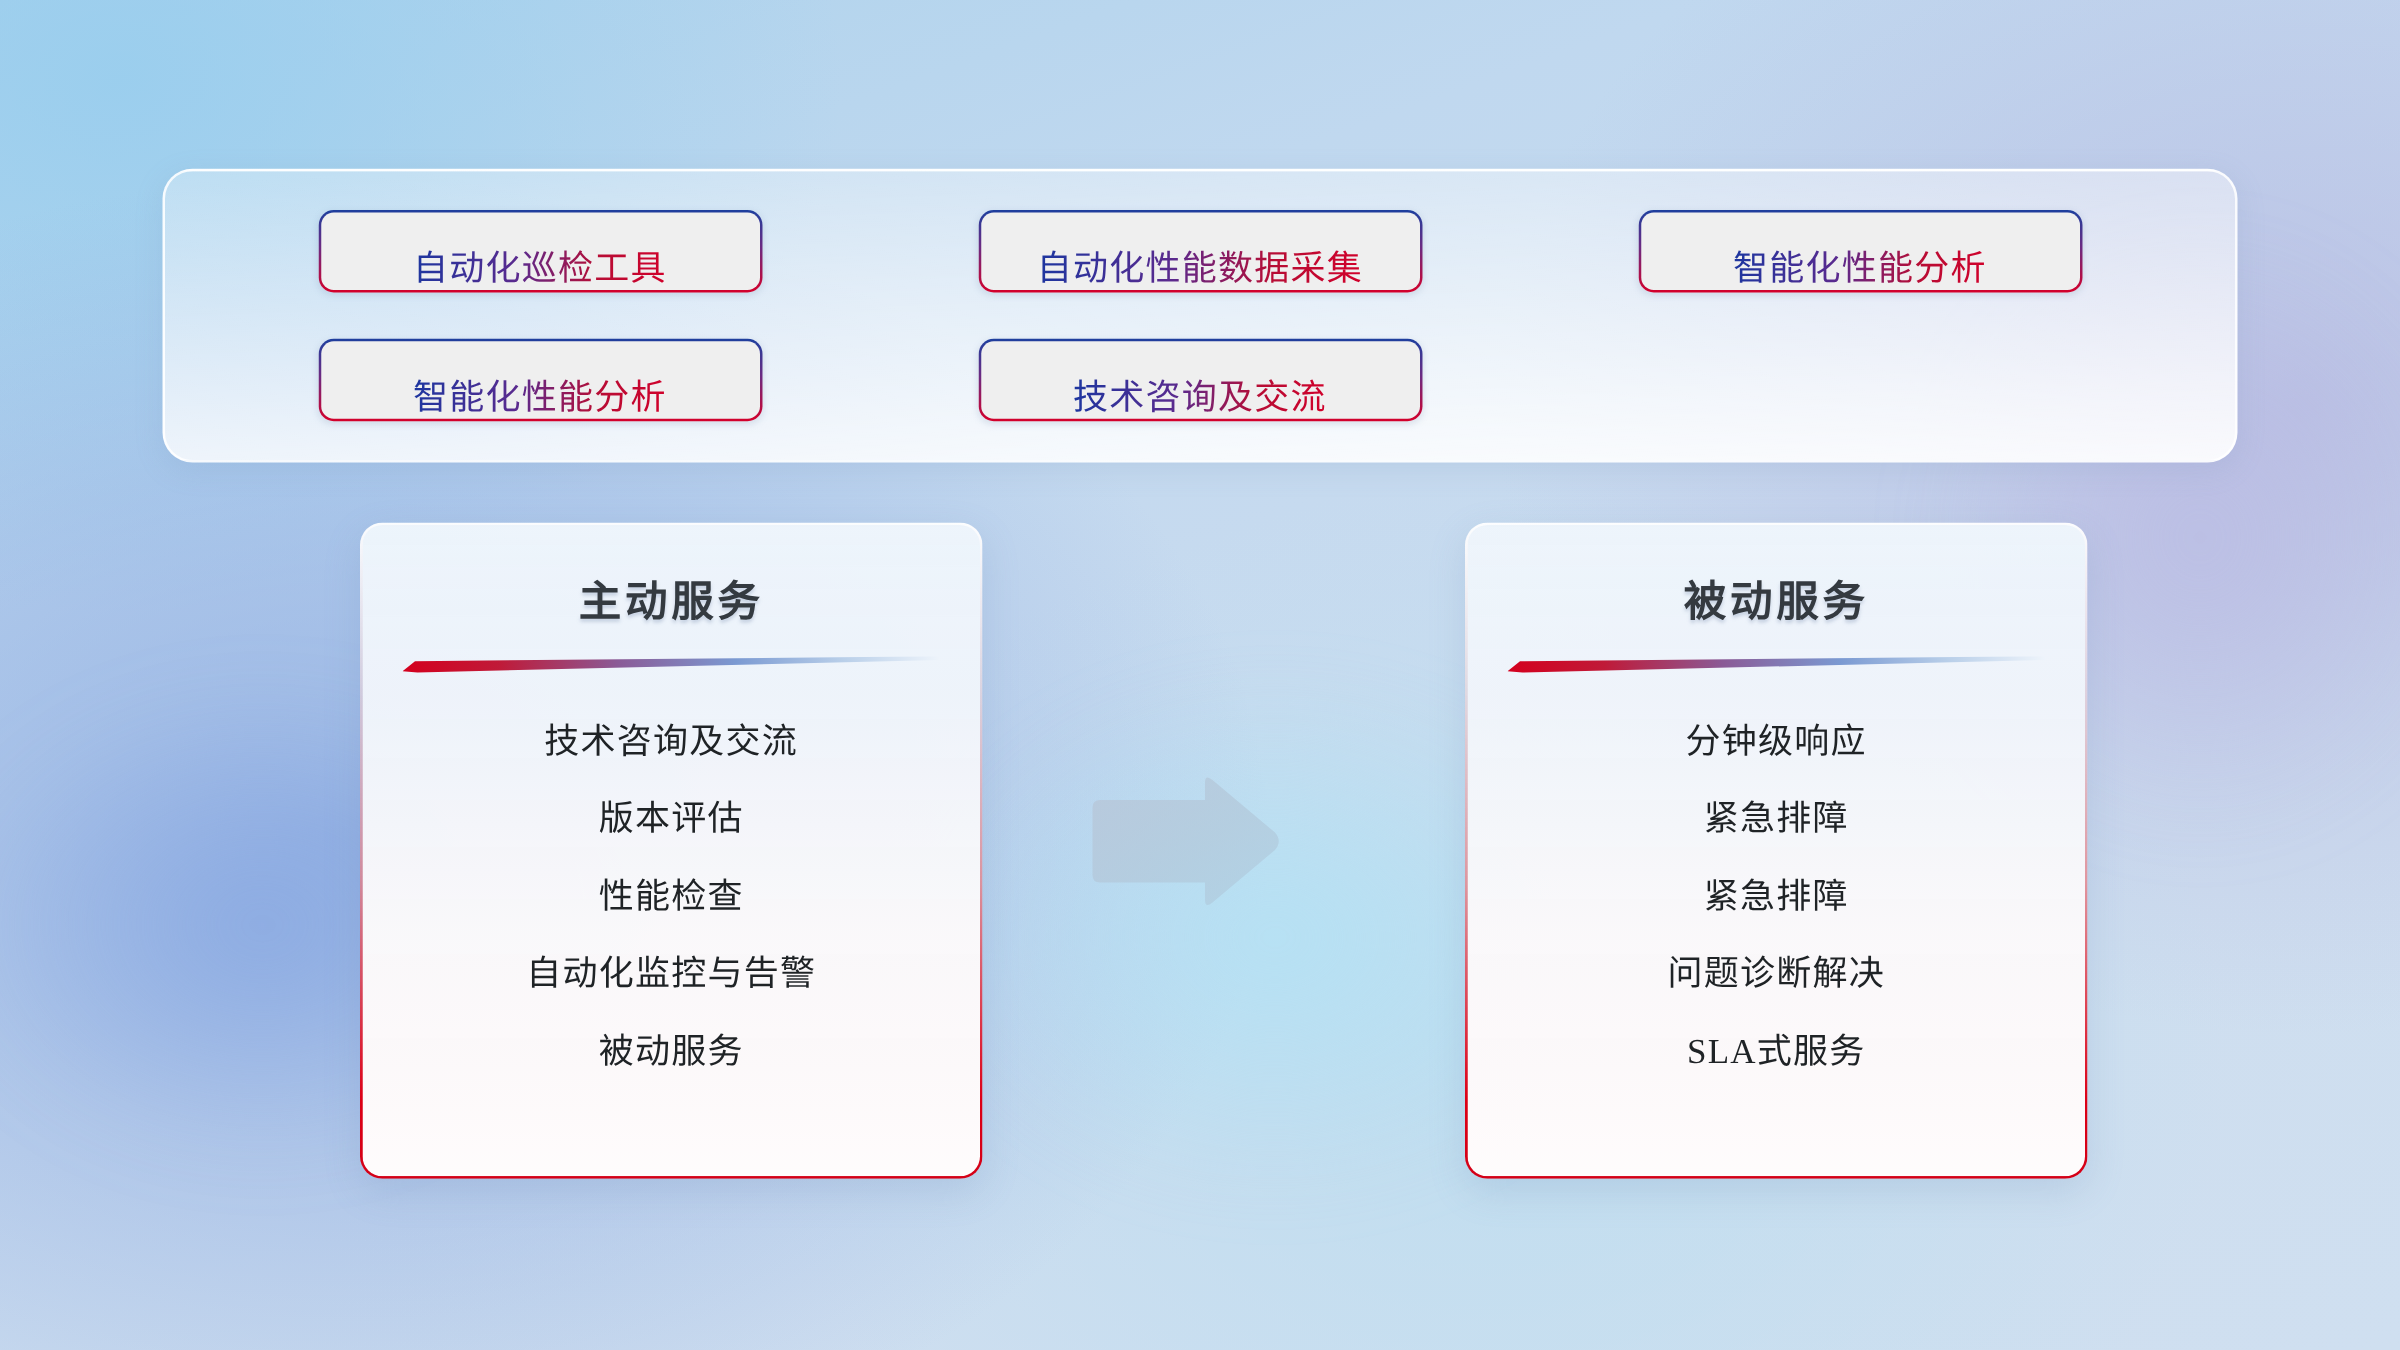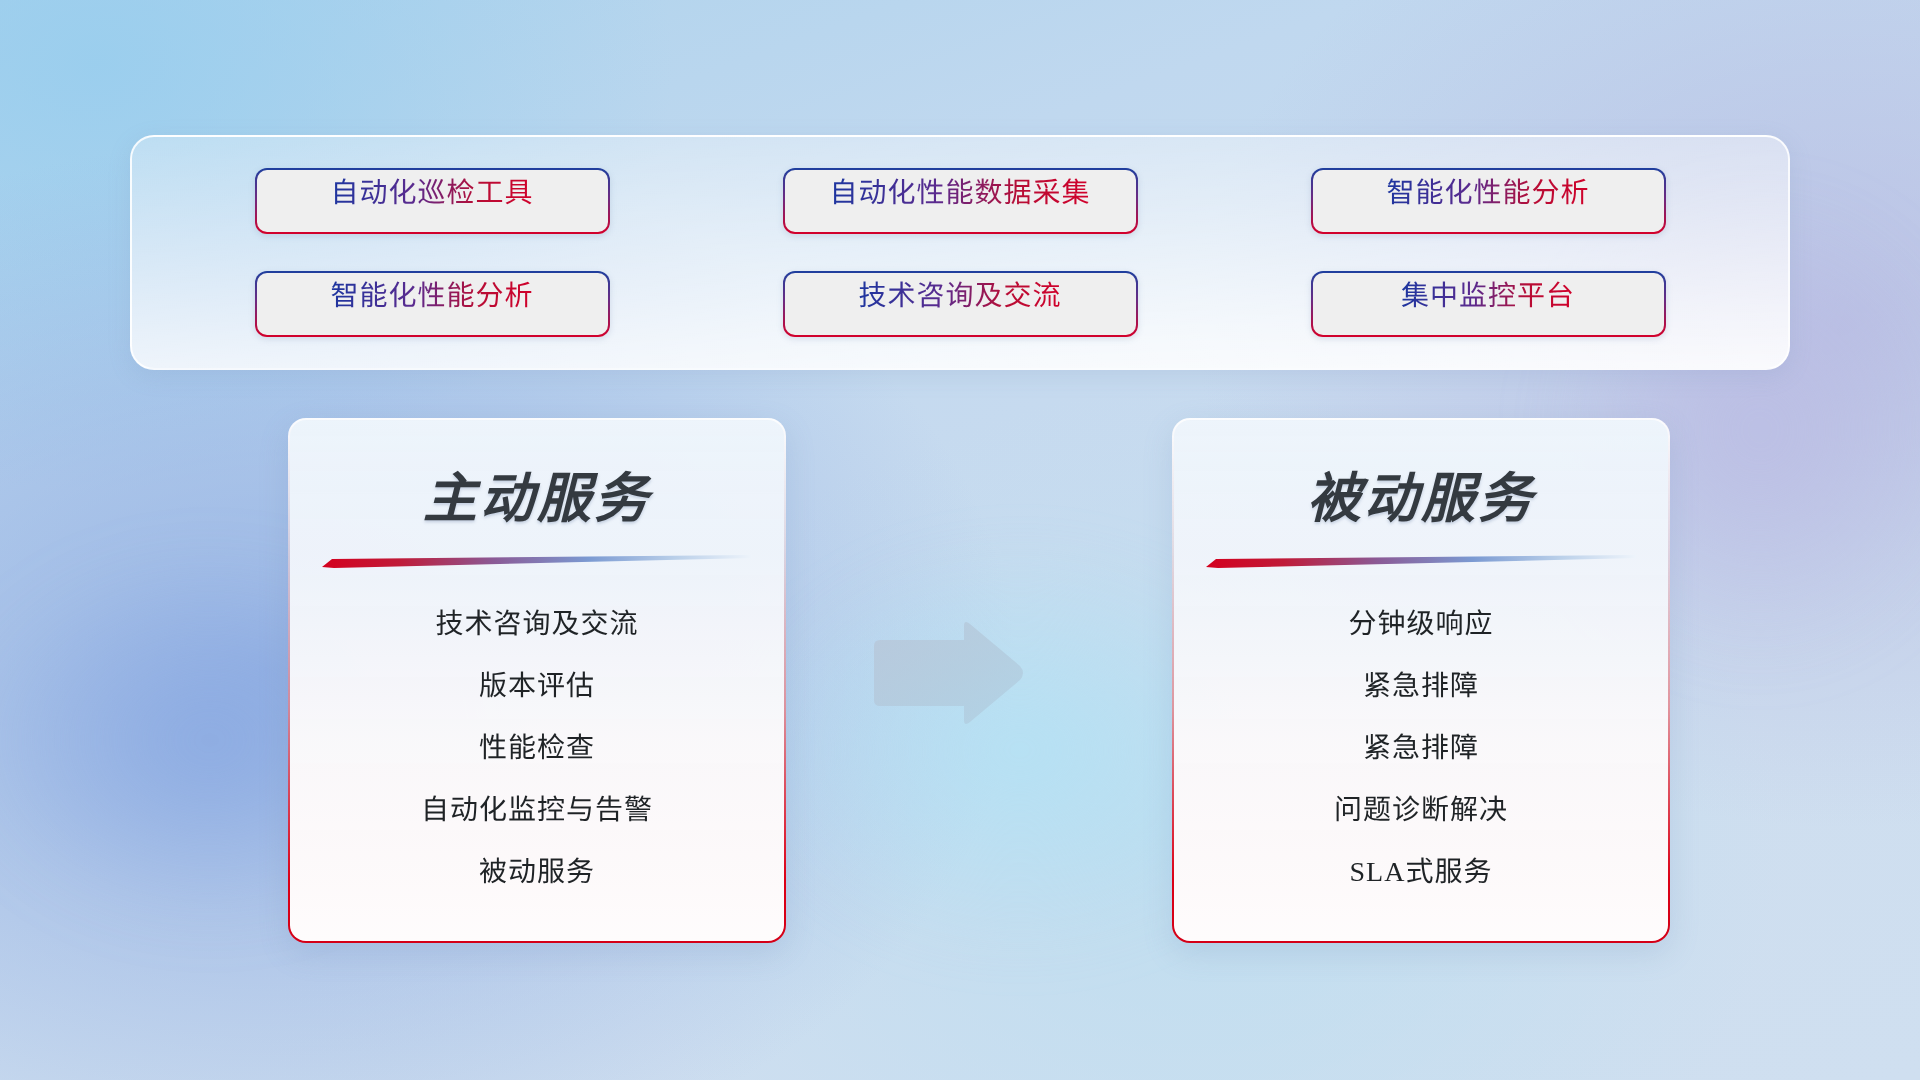--- a/index.html
+++ b/index.html
@@ -85,21 +85,21 @@
     padding: 2px;
     box-sizing: border-box;
     box-shadow: 0 2px 6px rgba(110,130,170,0.22);
   }
   .pill-inner {
     width: 100%;
     height: 100%;
     border-radius: 10px;
     background: #efefef;
     display: flex;
-    align-items: flex-start;
+    align-items: flex-end;
     justify-content: center;
     box-sizing: border-box;
   }
   .pill-label {
     font-size: 28px;
     letter-spacing: 1px;
     font-weight: 400;
     background: linear-gradient(96deg, #1b36a0 0%, #5b2a8e 42%, #b70d35 72%, #d2002a 100%);
     -webkit-background-clip: text;
     background-clip: text;
@@ -133,26 +133,25 @@
     display: flex;
     flex-direction: column;
     align-items: center;
     overflow: hidden;
   }
   #card-proactive { left: 288px; }
   #card-reactive  { left: 1172px; }
 
   .card-title {
     margin-top: 34px;
-    font-size: 54px;
+    font-size: 34px;
     font-weight: 700;
     color: #343a40;
     letter-spacing: 3px;
     text-shadow: 0 2px 3px rgba(120,140,175,0.35);
-    font-style: italic;
   }
 
   .card-divider {
     margin-top: 22px;
     width: 430px;
     height: 14px;
     position: relative;
   }
   .card-divider svg { display: block; }
 
@@ -220,25 +219,20 @@
       <span class="pill-label">智能化性能分析</span>
     </div>
   </div>
 
   <div class="pill">
     <div class="pill-inner">
       <span class="pill-label">技术咨询及交流</span>
     </div>
   </div>
 
-  <div class="pill">
-    <div class="pill-inner">
-      <span class="pill-label">集中监控平台</span>
-    </div>
-  </div>
 
 </div>
 
 <div id="card-proactive" class="service-card">
   <div class="card-title">主动服务</div>
 
   <div class="card-divider">
     <svg width="430" height="14" viewBox="0 0 430 14" xmlns="http://www.w3.org/2000/svg">
       <defs>
         <linearGradient id="divGradL" x1="0" y1="0" x2="1" y2="0">

